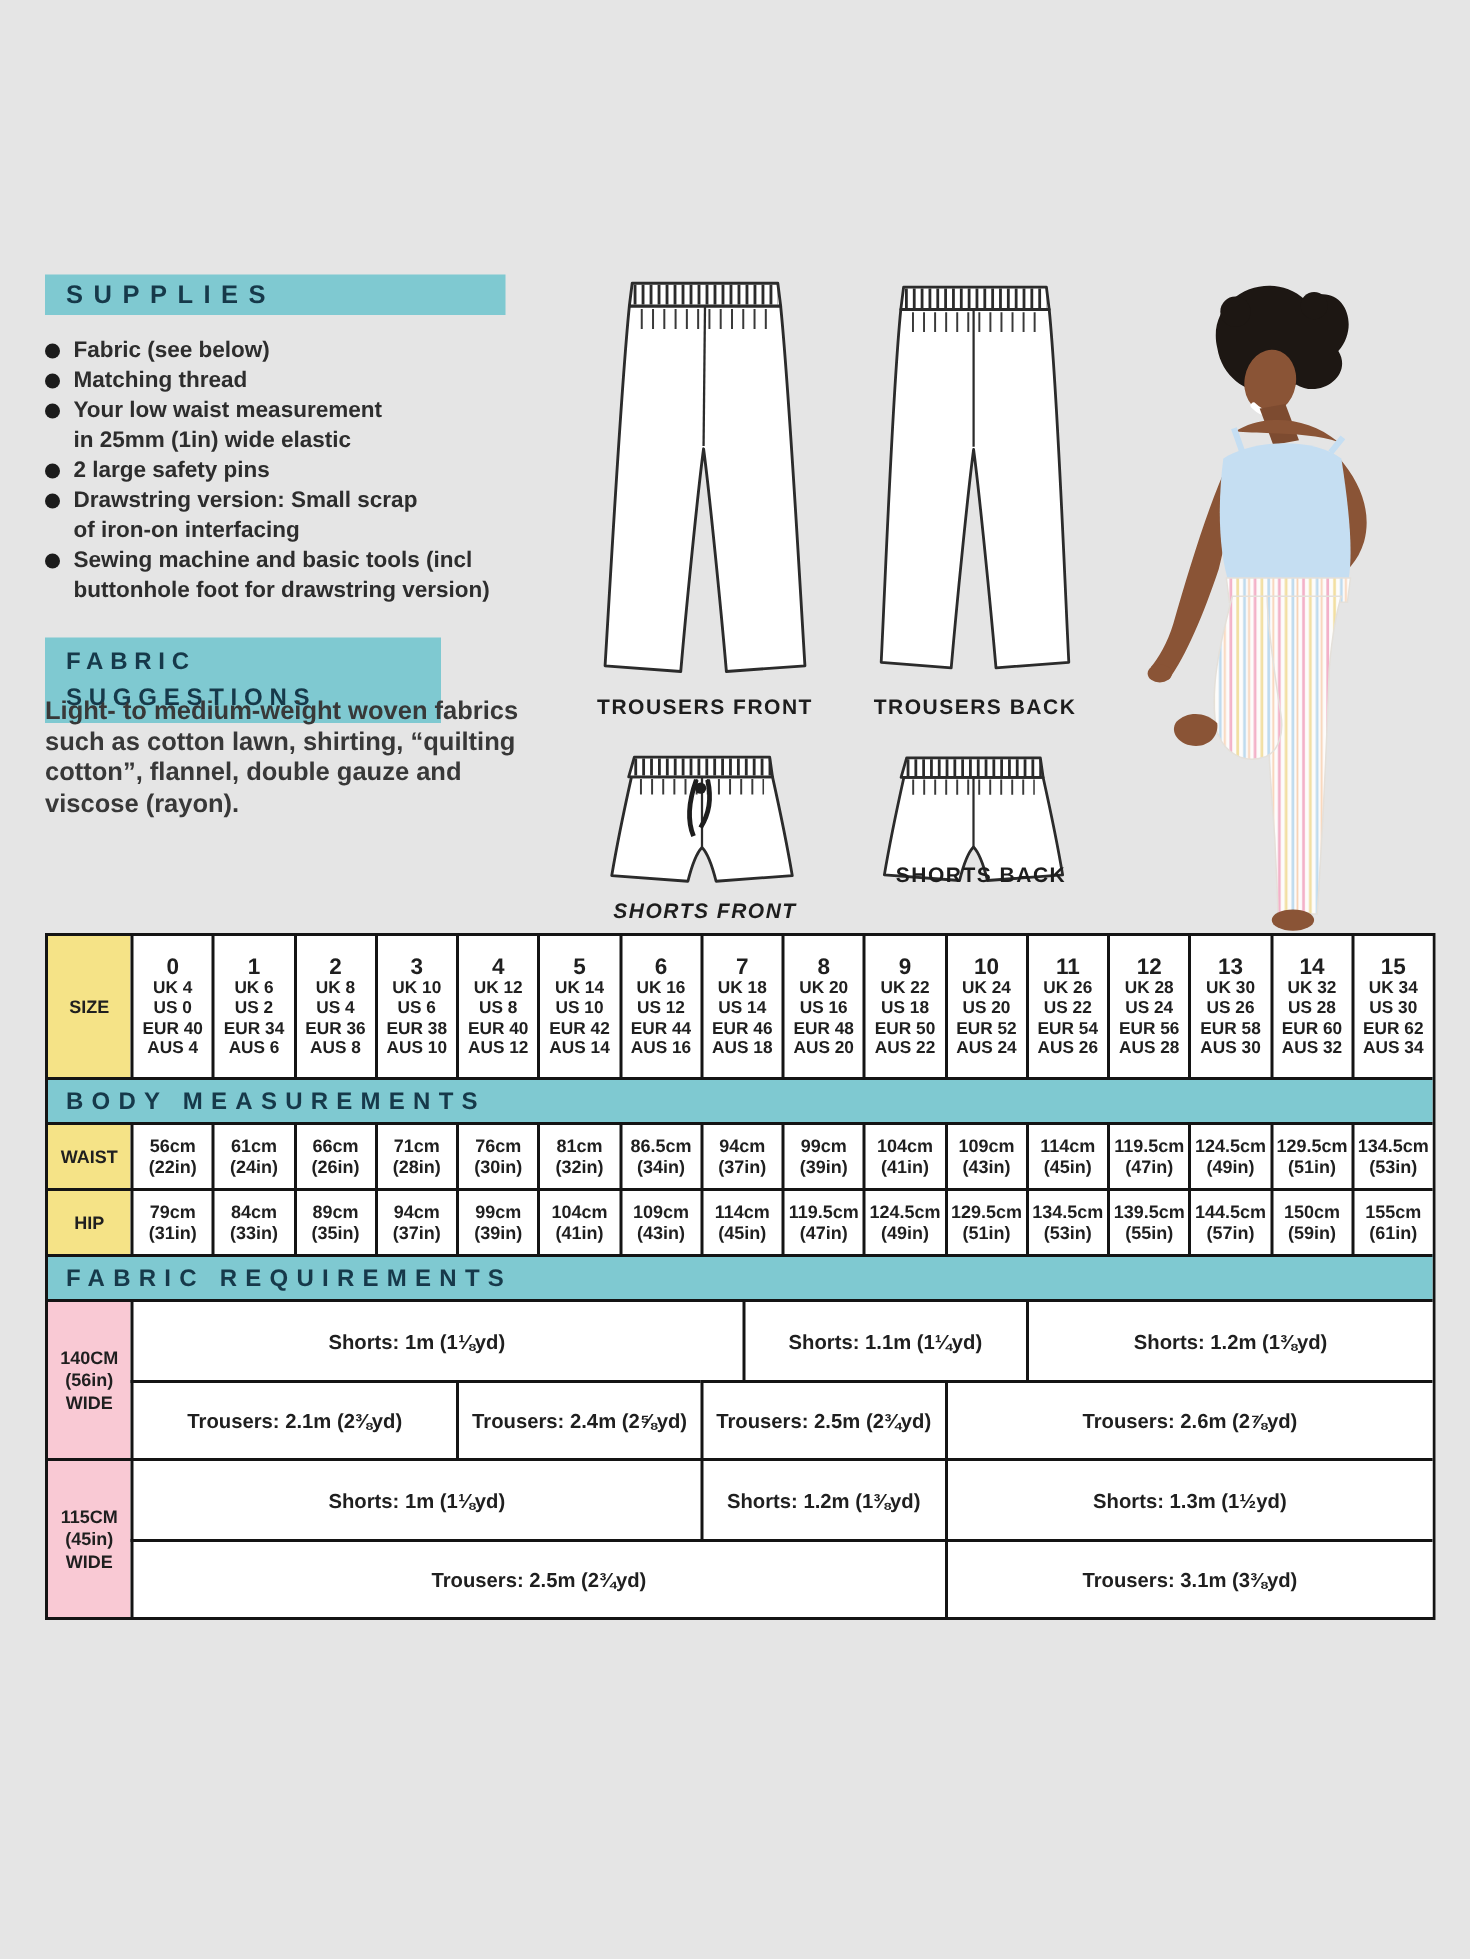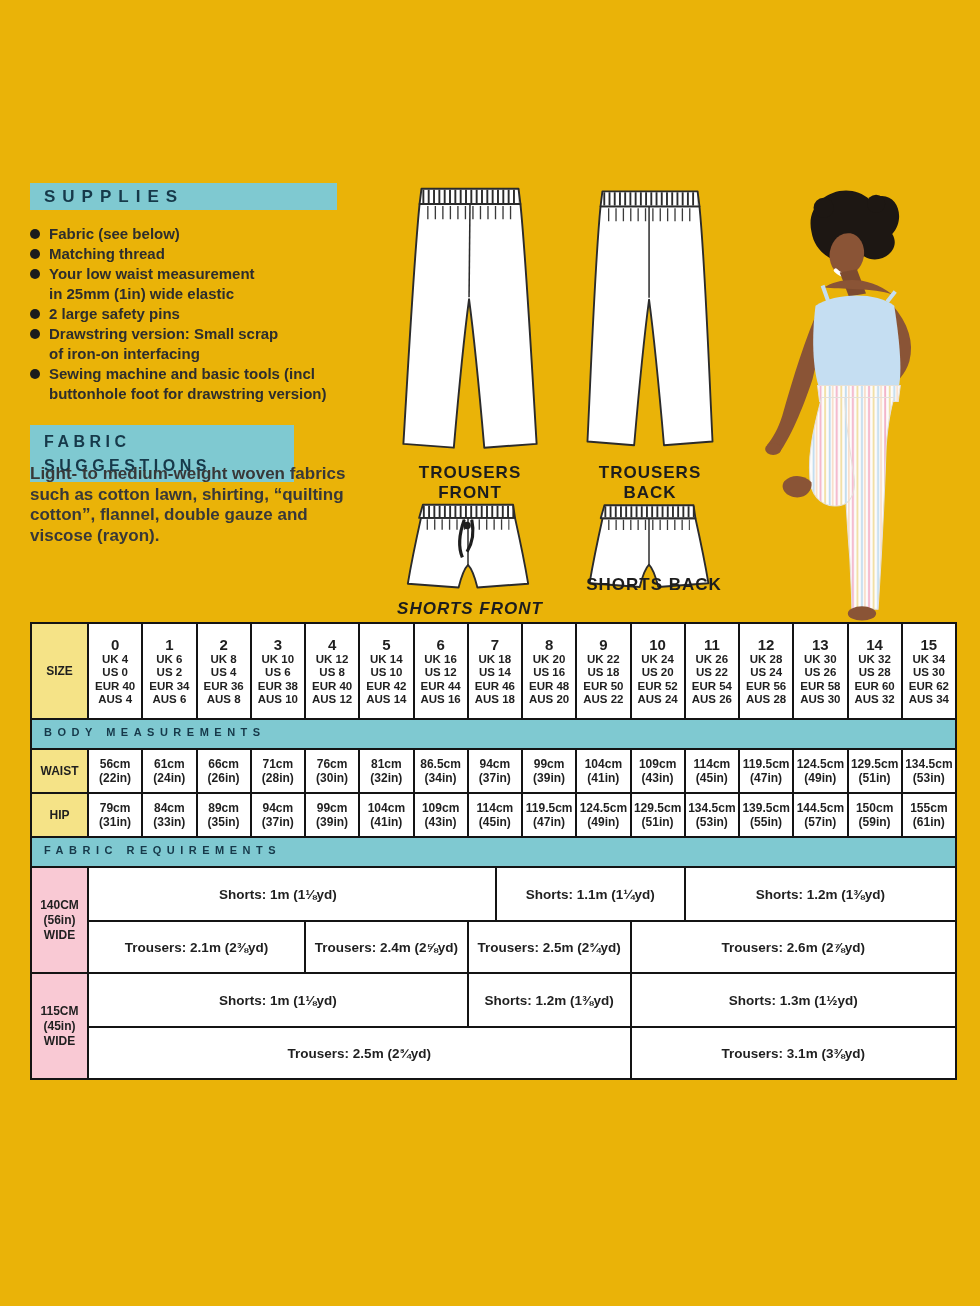--- a/index.html
+++ b/index.html
@@ -2,61 +2,61 @@
 <html style="--teal: #7fc9d1; --navy: #16394a; --yellow: #f5e387; --pink: #f9c9d4; --ink: #1f1f1f;"><head>
 <meta charset="utf-8">
 <style>
   :root{
     --teal:#7fc9d1; --navy:#16394a; --yellow:#f5e387; --pink:#f9c9d4;
     --ink:#1f1f1f; --line:#141414;
   }
   *{box-sizing:border-box; margin:0; padding:0;}
   html,body{background:#ffffff;}
   body{font-family:"Liberation Sans", sans-serif; color:var(--ink);}
-  .page{position:relative; width:980px; height:1306px; background:#eab308; overflow:hidden;}
+  .page{position:relative; width:980px; height:1306px; background:#e5e5e5; overflow:hidden;}
 
   
   .band{background:var(--teal); color:var(--navy); font-weight:700;}
   .band-supplies{position:absolute; left:30px; top:183px; width:307px; height:27px;
     font-size:17px; letter-spacing:7px; padding:4px 0 0 14px;}
   .supplies-list{position:absolute; left:30px; top:224px; width:320px; list-style:none;}
   .supplies-list li{display:flex; align-items:flex-start; font-size:15px; font-weight:700;
     line-height:20px; color:#2d2d2d;}
   .bullet{width:10px; height:10px; border-radius:50%; background:#1c1c1c; flex:0 0 10px;
     margin:5px 9px 0 0;}
   .band-fs{position:absolute; left:30px; top:425px; width:264px; height:57px;
     font-size:16px; letter-spacing:4.5px; line-height:24px; padding:5px 0 0 14px;}
   .fs-body{position:absolute; left:30px; top:464px; width:320px; font-size:17px;
     font-weight:600; line-height:20.5px; color:#383838;}
 
   
   .drawings{position:absolute; left:388px; top:183px; width:355px; height:440px;}
   .draw{position:absolute;}
-  .draw-label{position:absolute; font-size:17px; font-weight:800; letter-spacing:1px;
+  .draw-label{position:absolute; font-size:14px; font-weight:800; letter-spacing:1px;
     color:#1d1d1d; text-align:center; width:160px;}
   svg .ln{fill:#ffffff; stroke:#2b2b2b; stroke-width:2; stroke-linejoin:round;}
   svg .seam{fill:none; stroke:#2b2b2b; stroke-width:1.6;}
 
   
   .photo{position:absolute; left:753px; top:172px; width:227px; height:452px;}
 
   
   .tables{position:absolute; left:30px; top:622px; width:927px;
     border:2px solid var(--line); background:#fff;}
   .grid{display:grid; grid-template-columns:55px repeat(16,1fr);}
   .grid.bt, .tband{border-top:2px solid var(--line);}
   .cell{border-left:2px solid var(--line); background:#fff; display:flex;
     flex-direction:column; align-items:center; justify-content:center; text-align:center;}
   .cell.first{border-left:none;}
   .label-cell{background:var(--yellow); font-weight:800; font-size:12px;}
   .size-row{height:94px;}
   .snum{font-size:15px; font-weight:800; line-height:17px;}
   .sline{font-size:11.5px; font-weight:700; line-height:13.5px; white-space:nowrap;}
   .tband{height:30px; background:var(--teal); color:var(--navy); font-weight:700;
-    font-size:11px; letter-spacing:5.5px; padding:6px 0 0 12px;}
+    font-size:16px; letter-spacing:5.5px; padding:6px 0 0 12px;}
   .meas-row{height:44px;}
   .mcm,.min{font-size:12px; font-weight:700; line-height:14.5px; white-space:nowrap;}
   .fr-grid{grid-auto-rows:52px;}
   .fr-label{background:var(--pink); grid-row:1 / span 2; font-weight:800;
     font-size:12px; line-height:15px;}
   .fr-cell{font-size:13.5px; font-weight:700; white-space:nowrap;}
   .fr-cell.row2{border-top:2px solid var(--line);}
 </style>
 </head>
 <body>

